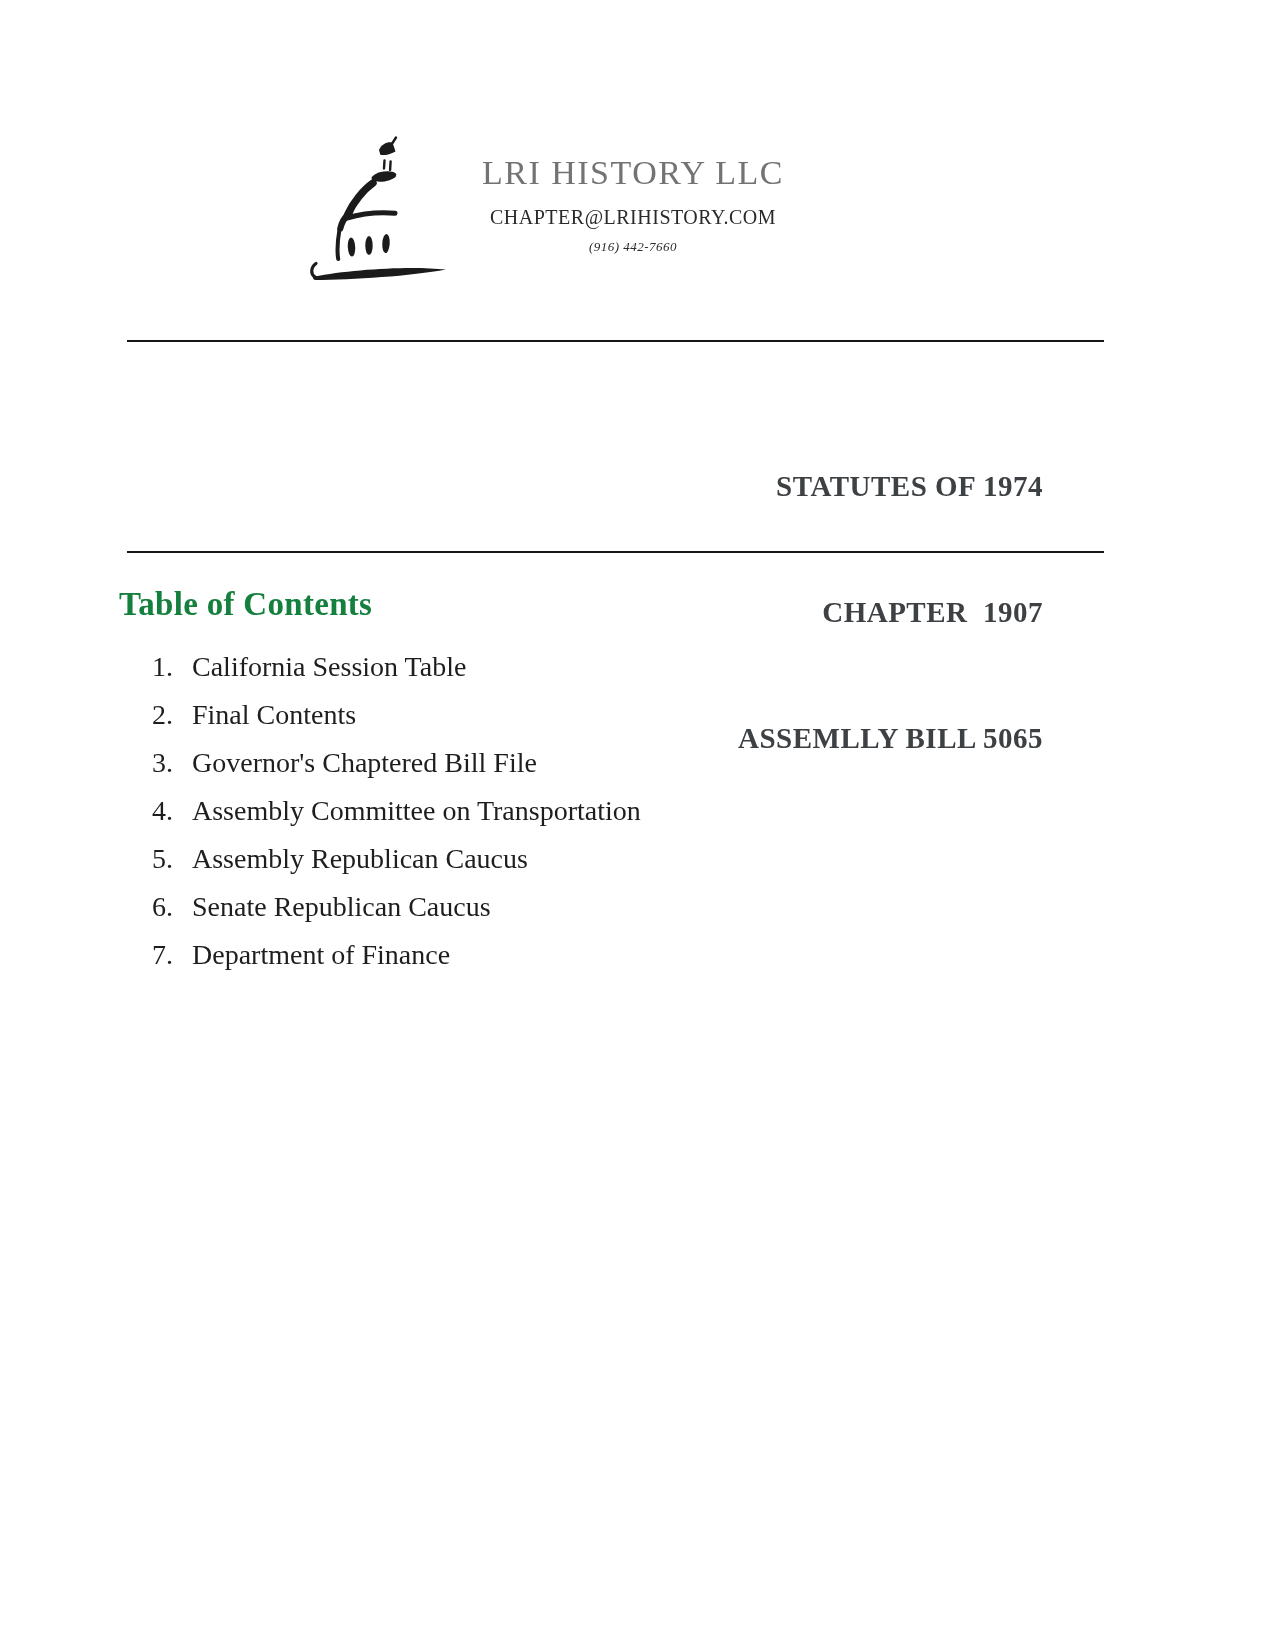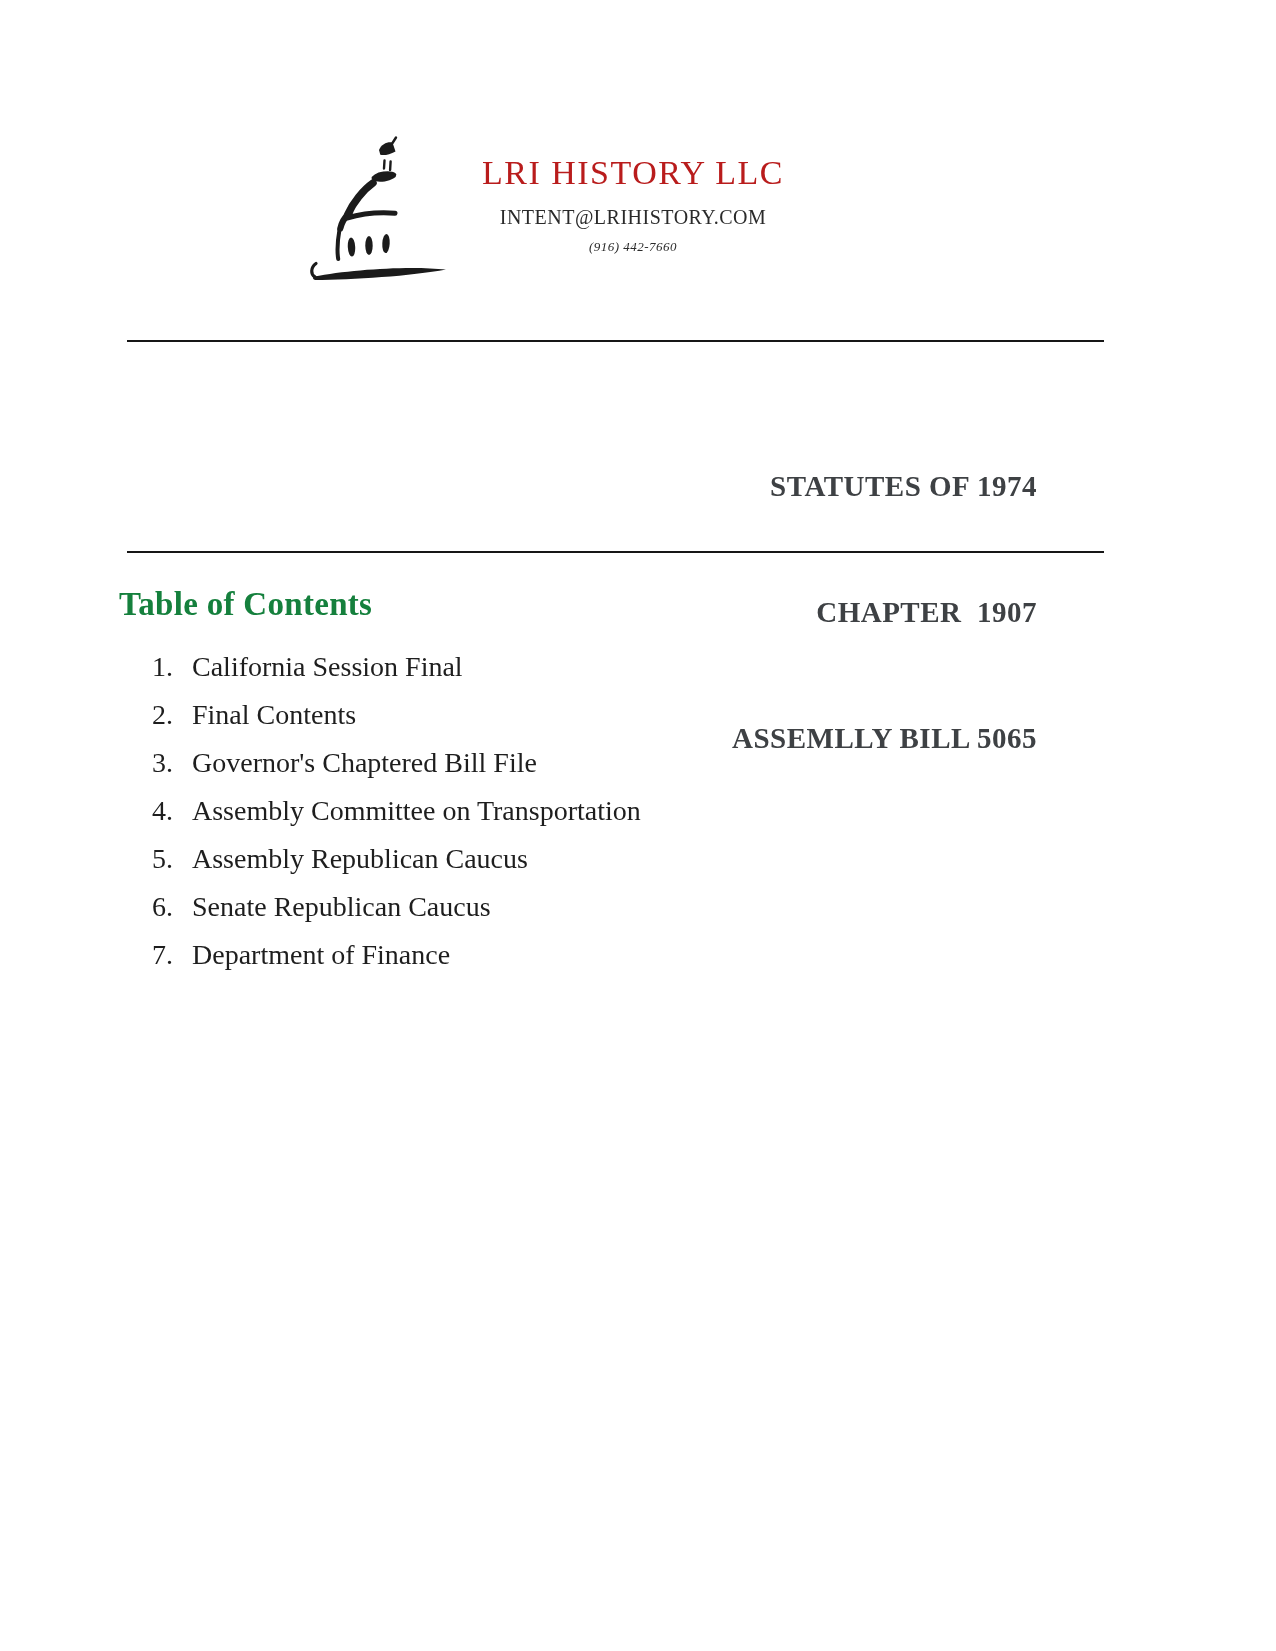--- a/index.html
+++ b/index.html
@@ -17,40 +17,40 @@
   .logo { position: absolute; left: 288px; top: 116px; width: 162px; height: 172px; }
   .logo svg { width: 100%; height: 100%; }
 
   
   .header-text {
     position: absolute; left: 433px; top: 154px; width: 400px;
     text-align: center;
   }
   .company-name {
     font-size: 34px; line-height: 38px; letter-spacing: 1.5px;
-    color: #b91c1c; font-weight: 400;
+    color: #737373; font-weight: 400;
   }
   .contact-line {
     font-size: 20px; line-height: 29px; letter-spacing: 0.5px;
     color: #2a2a2a;
   }
   .contact-line.first { margin-top: 11px; }
   .contact-line.phone { font-size: 13px; font-style: italic; }
 
   
   .rule {
     position: absolute; left: 127px; width: 977px; height: 2px;
     background: #161616;
   }
   .rule-top { top: 340px; }
   .rule-bottom { top: 551px; }
 
   
   .case-title {
-    position: absolute; right: 239px; top: 381px;
+    position: absolute; right: 233px; top: 381px;
     text-align: right;
     font-weight: bold; font-size: 29px; line-height: 42px;
     letter-spacing: 0.5px;
     color: #3e4144;
     white-space: pre;
   }
 
   
   .toc-heading {
     position: absolute; left: 119px; top: 584px;
@@ -97,40 +97,40 @@
       <ellipse cx="81" cy="129.5" rx="3.7" ry="9.6" fill="#1b1b1b"></ellipse>
       <ellipse cx="98" cy="127.5" rx="3.7" ry="9.6" transform="rotate(3 98 127.5)" fill="#1b1b1b"></ellipse>
 
       <path d="M26,160.5 C62,153.5 122,149.5 158,153.5 C124,160 64,163.8 27,164 C24.5,163 24.5,161.5 26,160.5 Z" fill="#1b1b1b"></path>
       <path d="M27,161 C22.5,158.5 22.5,151.5 28,147.5" stroke="#1b1b1b" stroke-width="3.2" stroke-linecap="round"></path>
     </svg>
   </div>
 
   <div class="header-text">
     <div class="company-name">LRI HISTORY LLC</div>
-    <div class="contact-line first">INTENT@LRIHISTORY.COM</div>
+    <div class="contact-line first">CHAPTER@LRIHISTORY.COM</div>
     <div class="contact-line phone">(916) 442-7660</div>
   </div>
 
   <div class="rule rule-top"></div>
 
   <div class="case-title">
     <div>STATUTES OF 1974</div>
     <div>CHAPTER  1907</div>
     <div>ASSEMLLY BILL 5065</div>
   </div>
 
   <div class="rule rule-bottom"></div>
 
   <div class="toc-heading">Table of Contents</div>
 
   <ol class="toc-list">
     <li class="toc-item">
       <span class="toc-num">1.</span>
-      <span class="toc-label">California Session Final</span>
+      <span class="toc-label">California Session Table</span>
     </li>
     <li class="toc-item">
       <span class="toc-num">2.</span>
       <span class="toc-label">Final Contents</span>
     </li>
     <li class="toc-item">
       <span class="toc-num">3.</span>
       <span class="toc-label">Governor's Chaptered Bill File</span>
     </li>
     <li class="toc-item">

